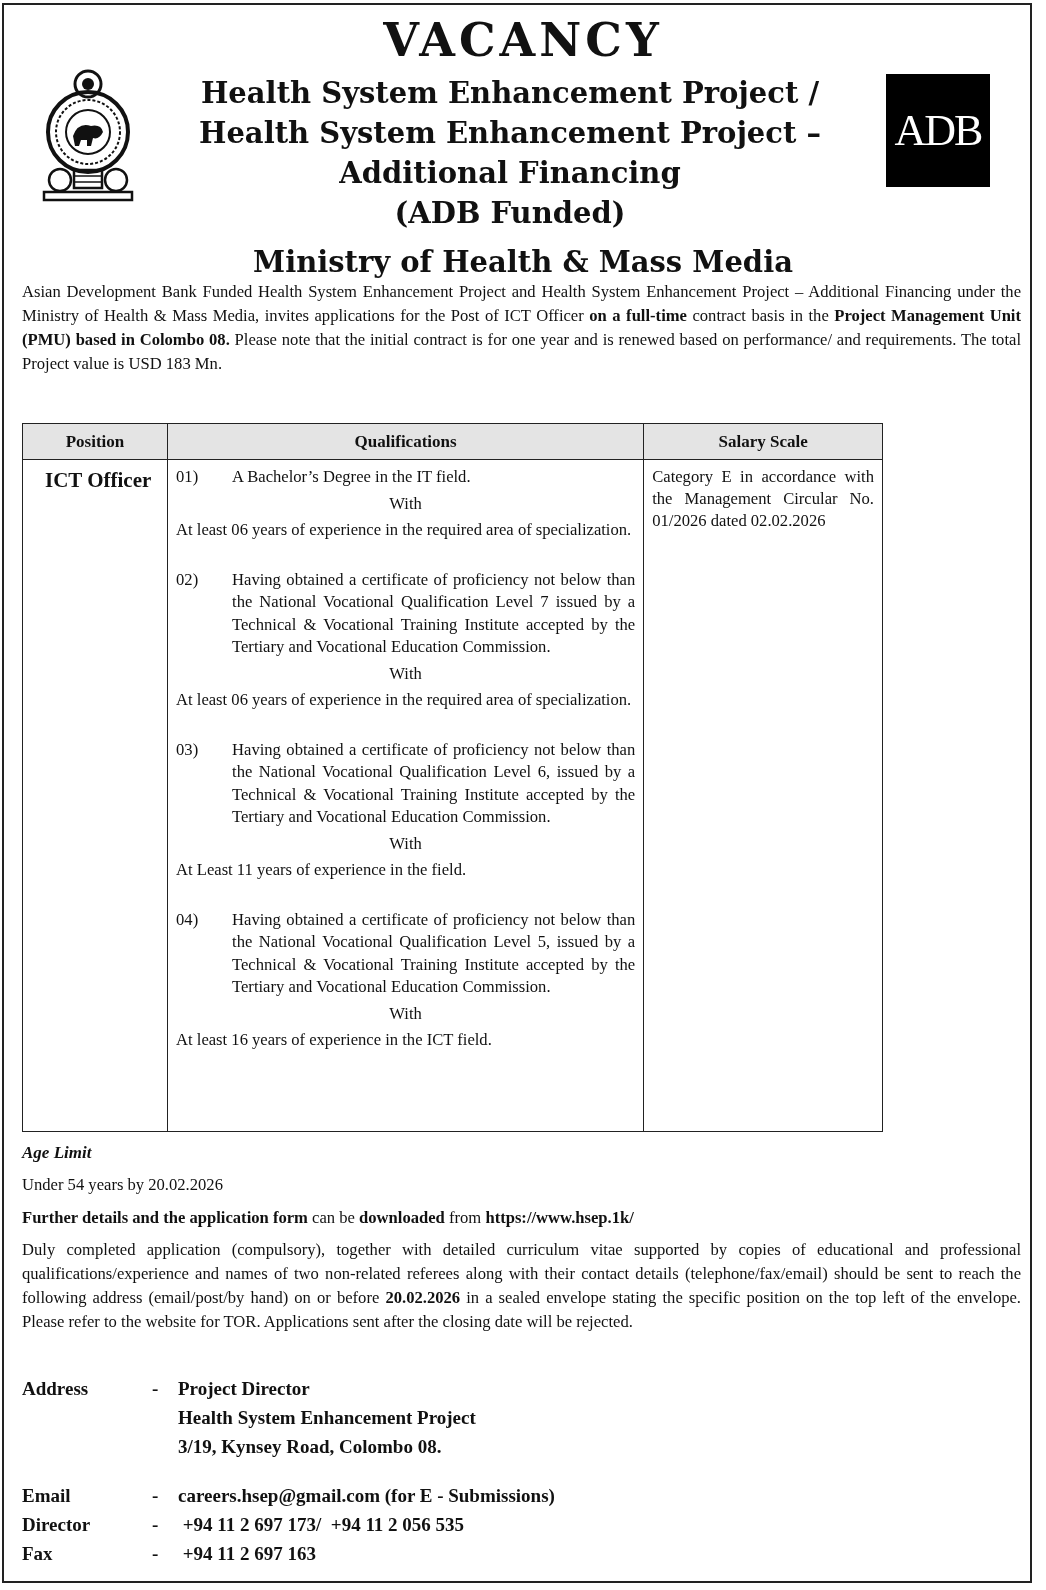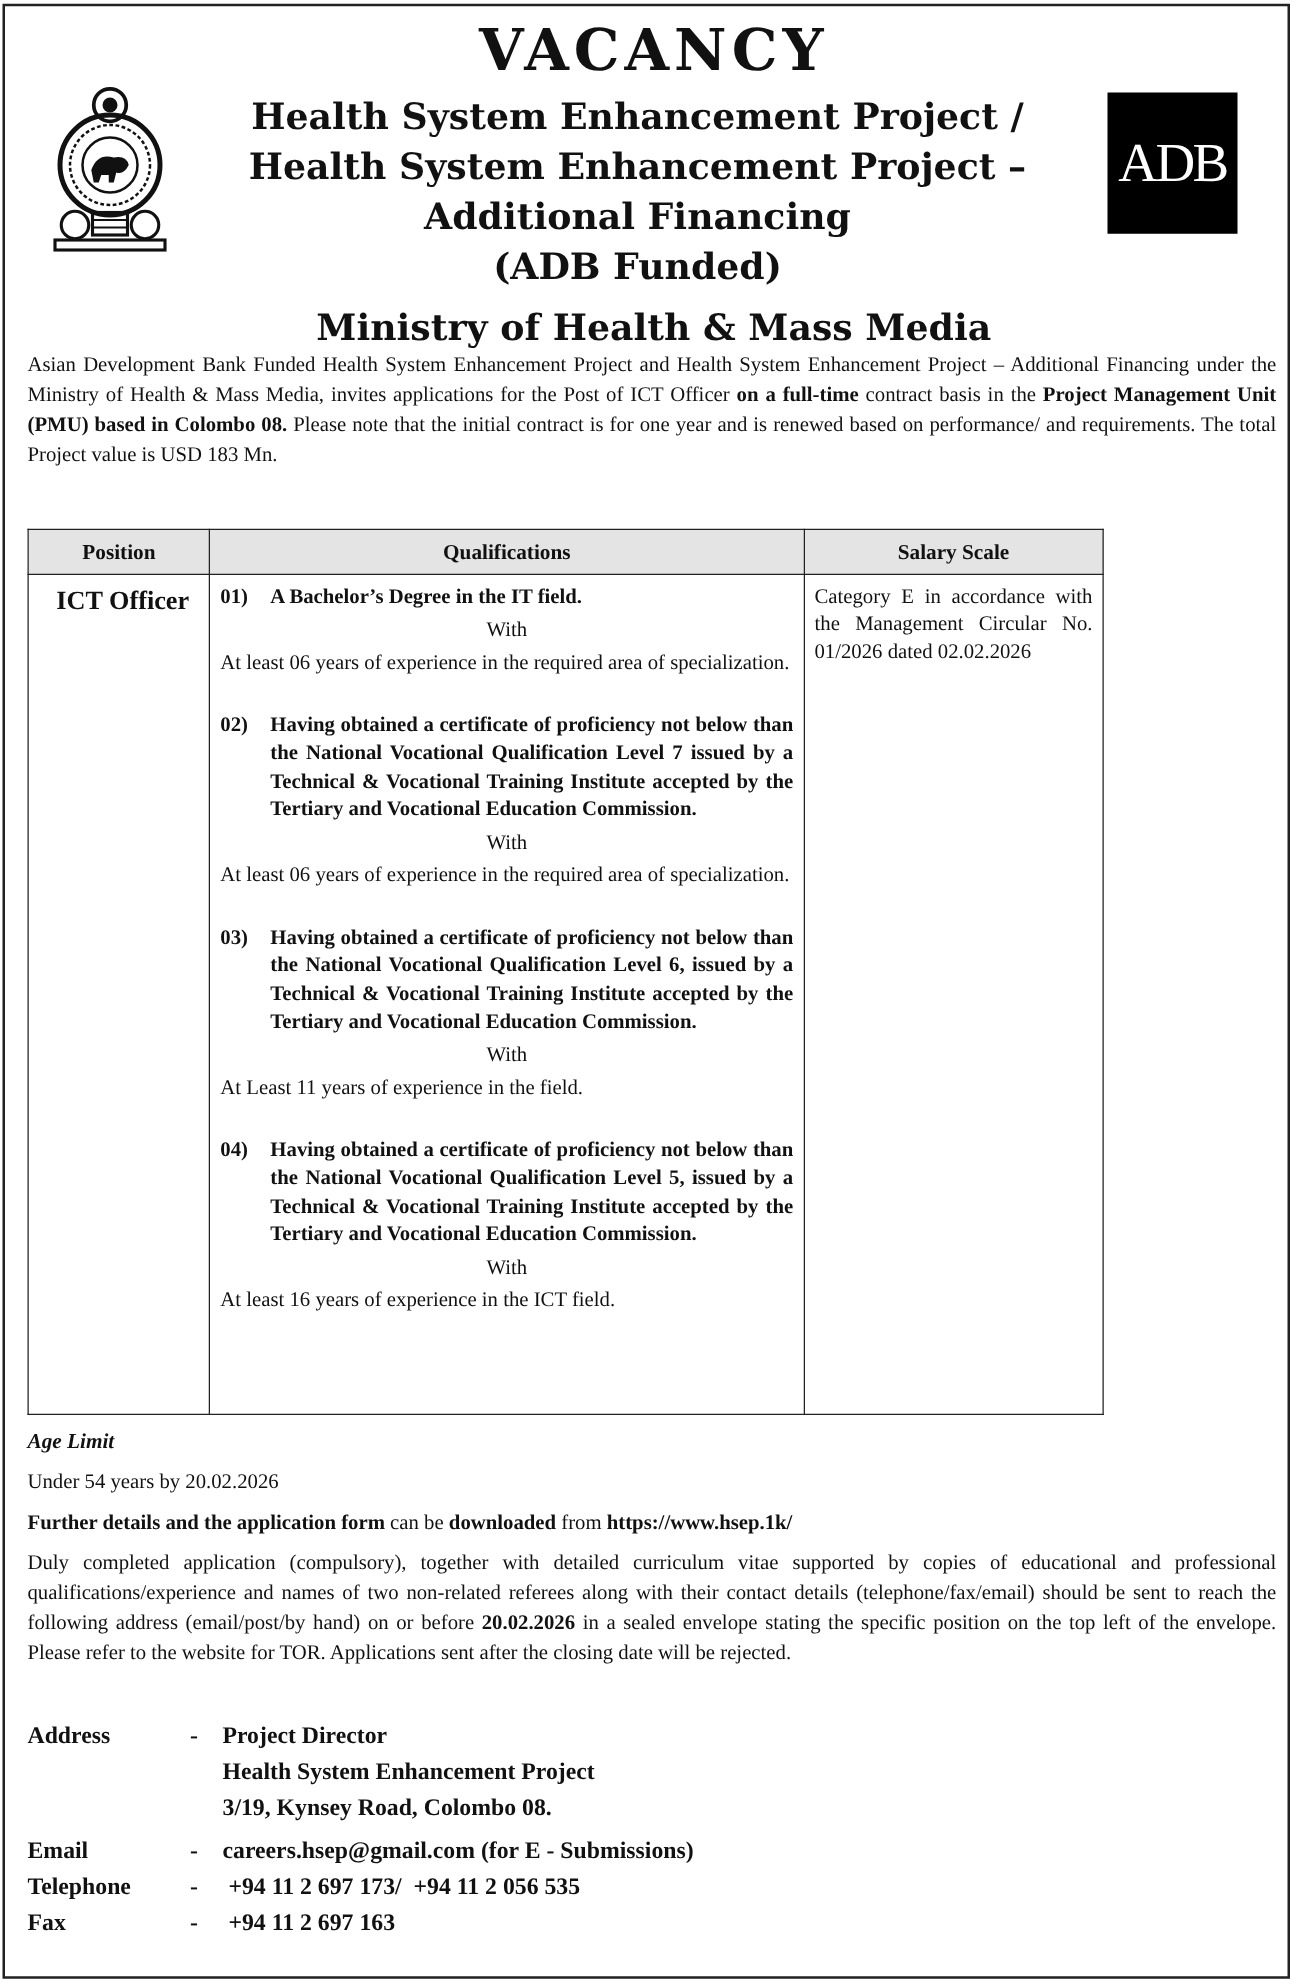--- a/index.html
+++ b/index.html
@@ -51,21 +51,21 @@
     vertical-align: middle;
   }
   .col-pos { width: 161px; }
   .col-qual { width: 563px; }
   .col-sal { width: 276px; }
   td.pos { padding: 8px 0 0 22px; font-weight: bold; font-size: 21px; }
   td.qual { padding: 6px 8px 6px 8px; height: 672px; }
   td.sal { padding: 6px 8px 0 8px; text-align: justify; line-height: 22px; }
 
   .q { margin-bottom: 4px; }
-  .q-head { display: flex; font-weight: bold; line-height: 22.5px; }
+  .q-head { display: flex; font-weight: normal; line-height: 22.5px; gap: 16px; }
   .q-num { width: 40px; flex: none; }
   .q-text { flex: 1; text-align: justify; }
   .q-with { text-align: center; line-height: 30px; }
   .q-exp { text-align: justify; line-height: 22px; }
   .q + .q { margin-top: 28px; }
 
   
   .age-label { position: absolute; left: 22px; top: 1143px; font-weight: bold; font-style: italic; font-size: 17px; font-family: "Liberation Serif", serif; }
   .age-text  { top: 1173px; }
   .further   { top: 1206px; }
@@ -177,27 +177,27 @@
 <div class="contact">
   <div class="crow">
     <span class="clabel">Address</span>
     <span class="cdash">-</span>
     <span class="cval">
       <div>Project Director</div>
       <div>Health System Enhancement Project</div>
       <div>3/19, Kynsey Road, Colombo 08.</div>
     </span>
   </div>
-  <div class="crow" style="margin-top:5px">
+  <div class="crow" style="margin-top:20px">
     <span class="clabel">Email</span>
     <span class="cdash">-</span>
     <span class="cval">careers.hsep@gmail.com (for E - Submissions)</span>
   </div>
   <div class="crow">
-    <span class="clabel">Telephone</span>
+    <span class="clabel">Director</span>
     <span class="cdash">-</span>
     <span class="cval" style="white-space:pre"> +94 11 2 697 173/  +94 11 2 056 535</span>
   </div>
   <div class="crow">
     <span class="clabel">Fax</span>
     <span class="cdash">-</span>
     <span class="cval" style="white-space:pre"> +94 11 2 697 163</span>
   </div>
 </div>
 

